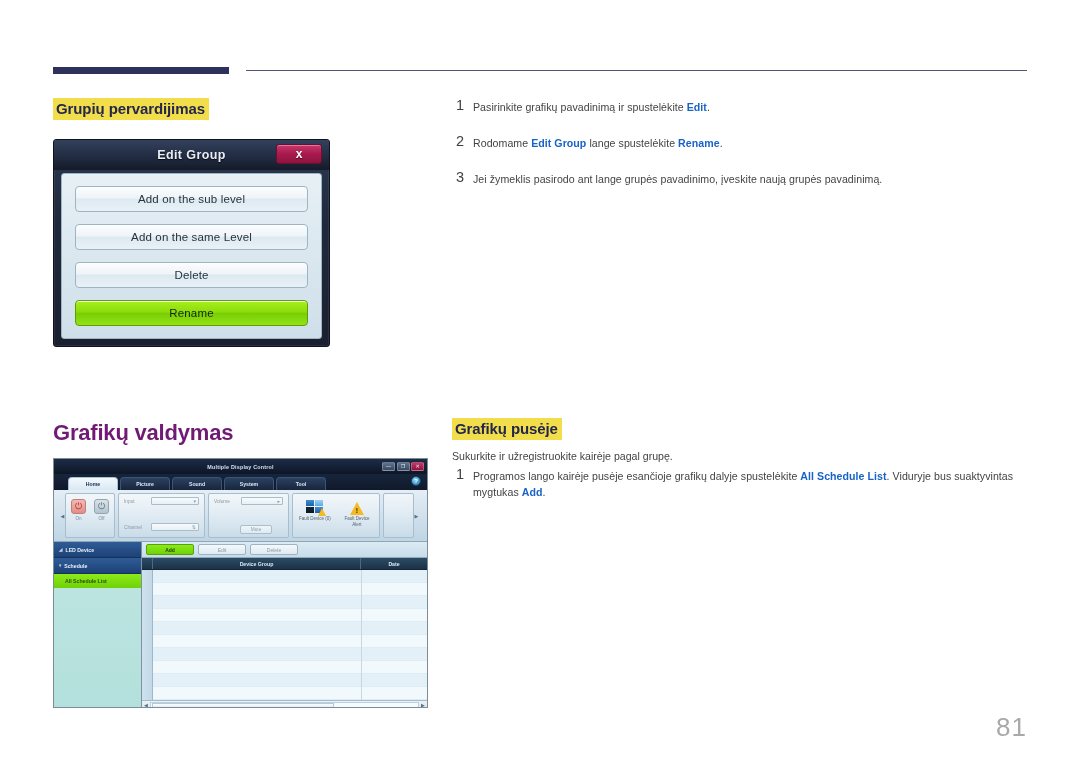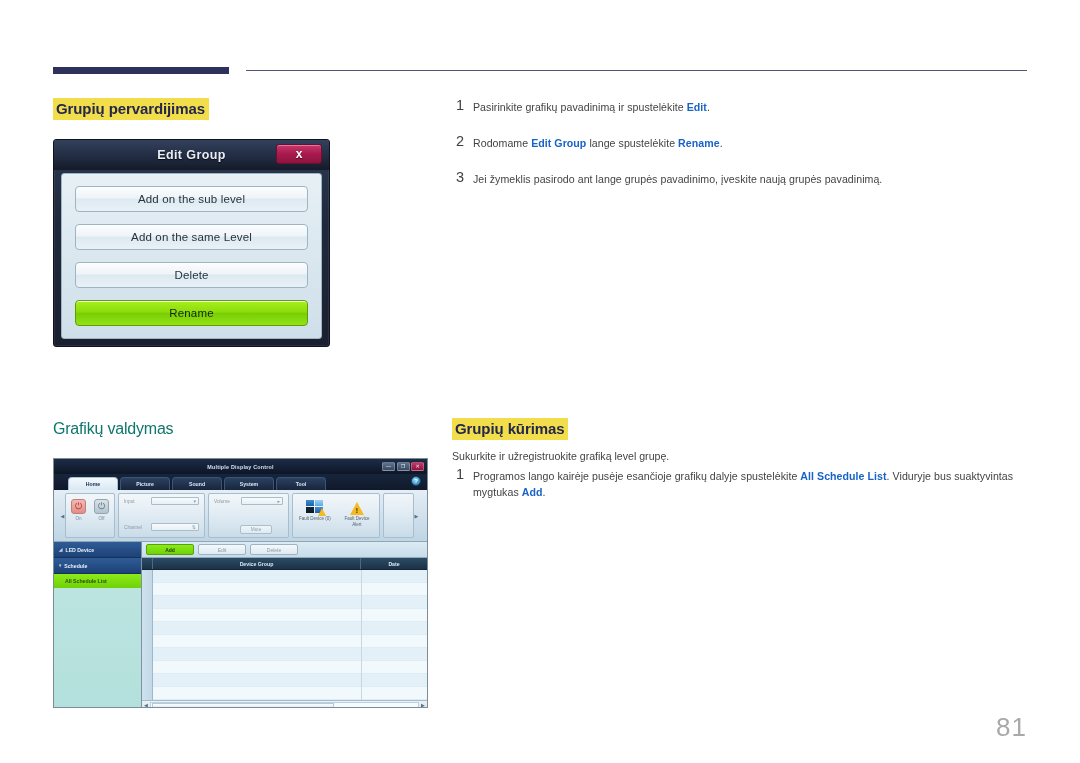--- a/index.html
+++ b/index.html
@@ -30,21 +30,21 @@
     line-height:17px;
     white-space:nowrap;
     letter-spacing:-0.1px;
     text-align:right;
   }
   #heading-rename { left:53px; top:98px; }
   #heading-schedule-create { left:452px; top:418px; }
 
   .h-plain {
     position:absolute;
-    font-size:16px; font-weight:normal; color:#0f766e;
+    font-size:22px; font-weight:bold; color:#701a75;
     white-space:nowrap; letter-spacing:-0.2px;
   }
   #heading-schedule-manage { left:53px; top:420px; }
 
   
   .steps { position:absolute; }
   .step { position:relative; display:flex; align-items:flex-start; }
   .step-num {
     width:17px; flex:0 0 17px;
     font-size:14.5px; color:#3f3f3f; font-weight:normal;
@@ -350,23 +350,23 @@
     <div class="dlg-body">
       <div class="dlg-btn">Add on the sub level</div>
       <div class="dlg-btn">Add on the same Level</div>
       <div class="dlg-btn">Delete</div>
       <div class="dlg-btn primary">Rename</div>
     </div>
   </div>
 
   <div class="h-plain" id="heading-schedule-manage">Grafikų valdymas</div>
 
-  <div class="h-highlight" id="heading-schedule-create">Grupių kūrimas</div>
-
-  <div class="lead-text" id="lead-schedule">Sukurkite ir užregistruokite grafiką level grupę.</div>
+  <div class="h-highlight" id="heading-schedule-create">Grafikų pusėje</div>
+
+  <div class="lead-text" id="lead-schedule">Sukurkite ir užregistruokite kairėje pagal grupę.</div>
 
   <div class="steps" id="steps-schedule">
     <div class="step">
       <div class="step-num">1</div>
       <div class="step-text"><span>Programos lango kairėje pusėje esančioje grafikų dalyje spustelėkite </span><b>All Schedule List</b><span>. Viduryje bus suaktyvintas mygtukas </span><b>Add</b><span>.</span></div>
     </div>
   </div>
 
   <div class="app">
 

